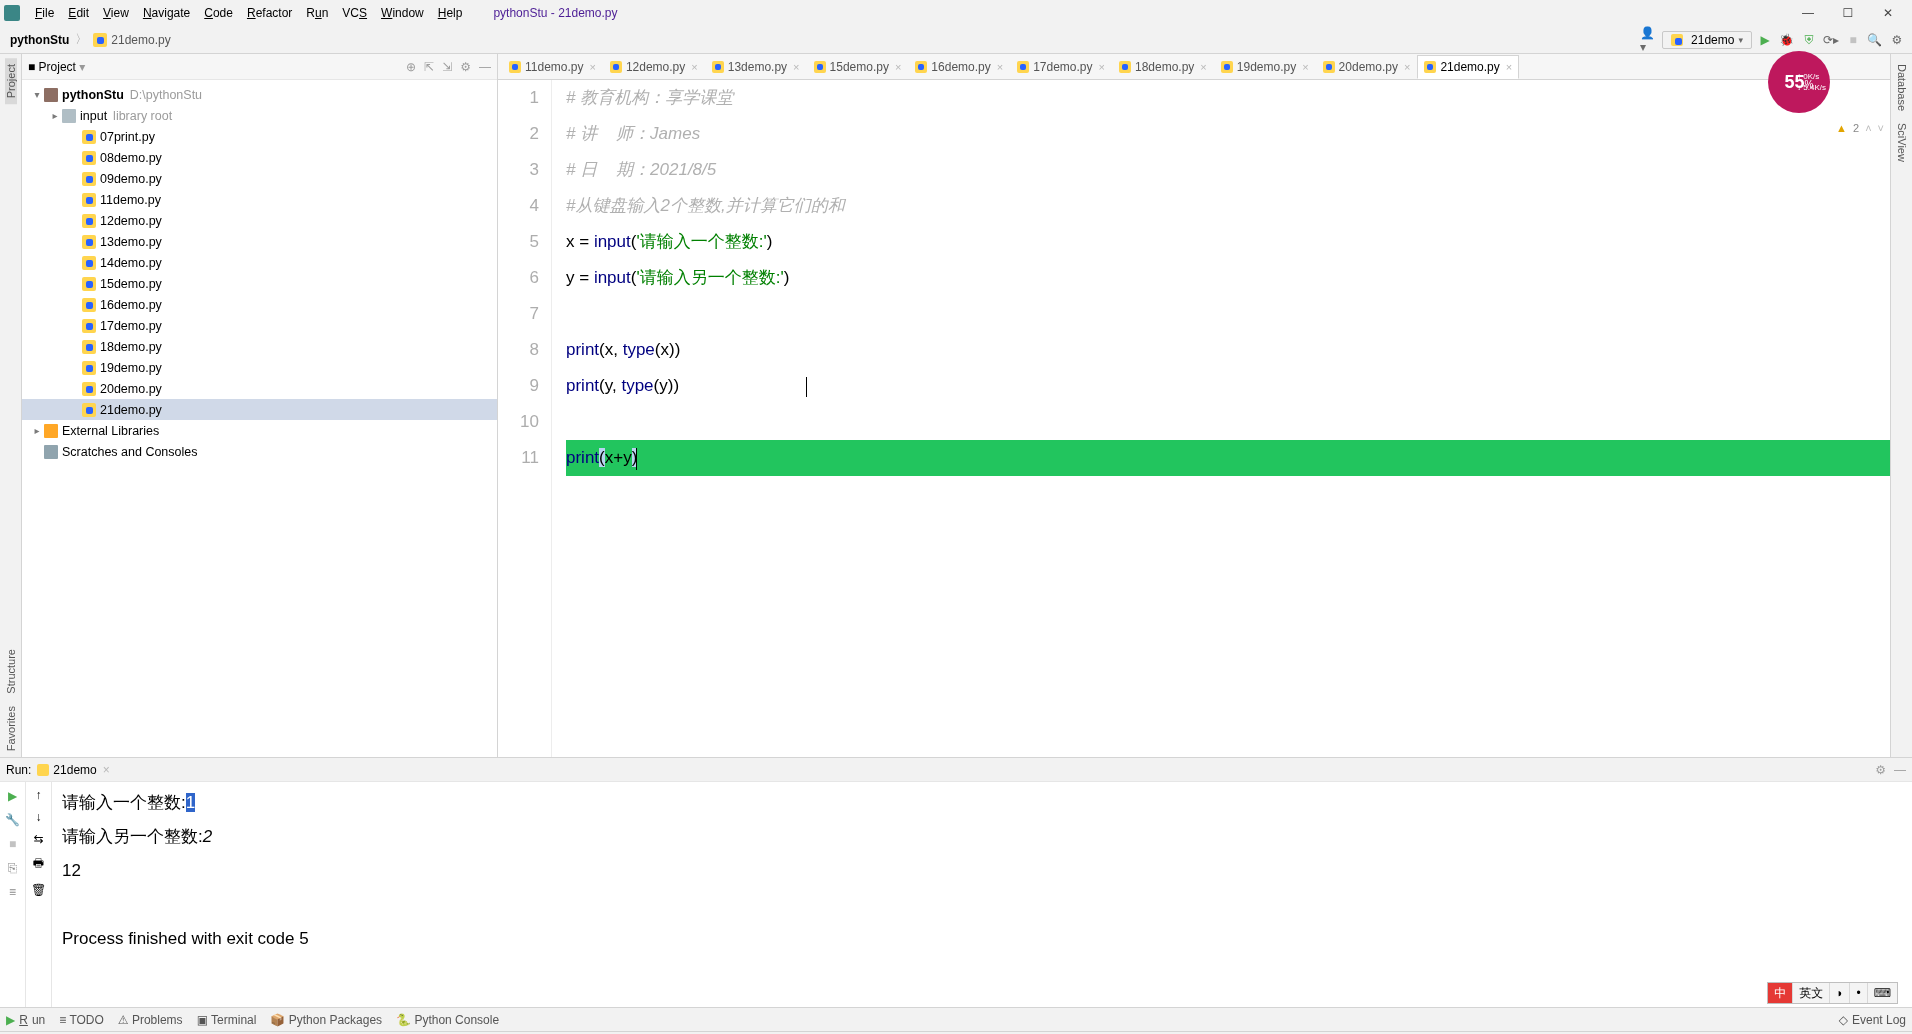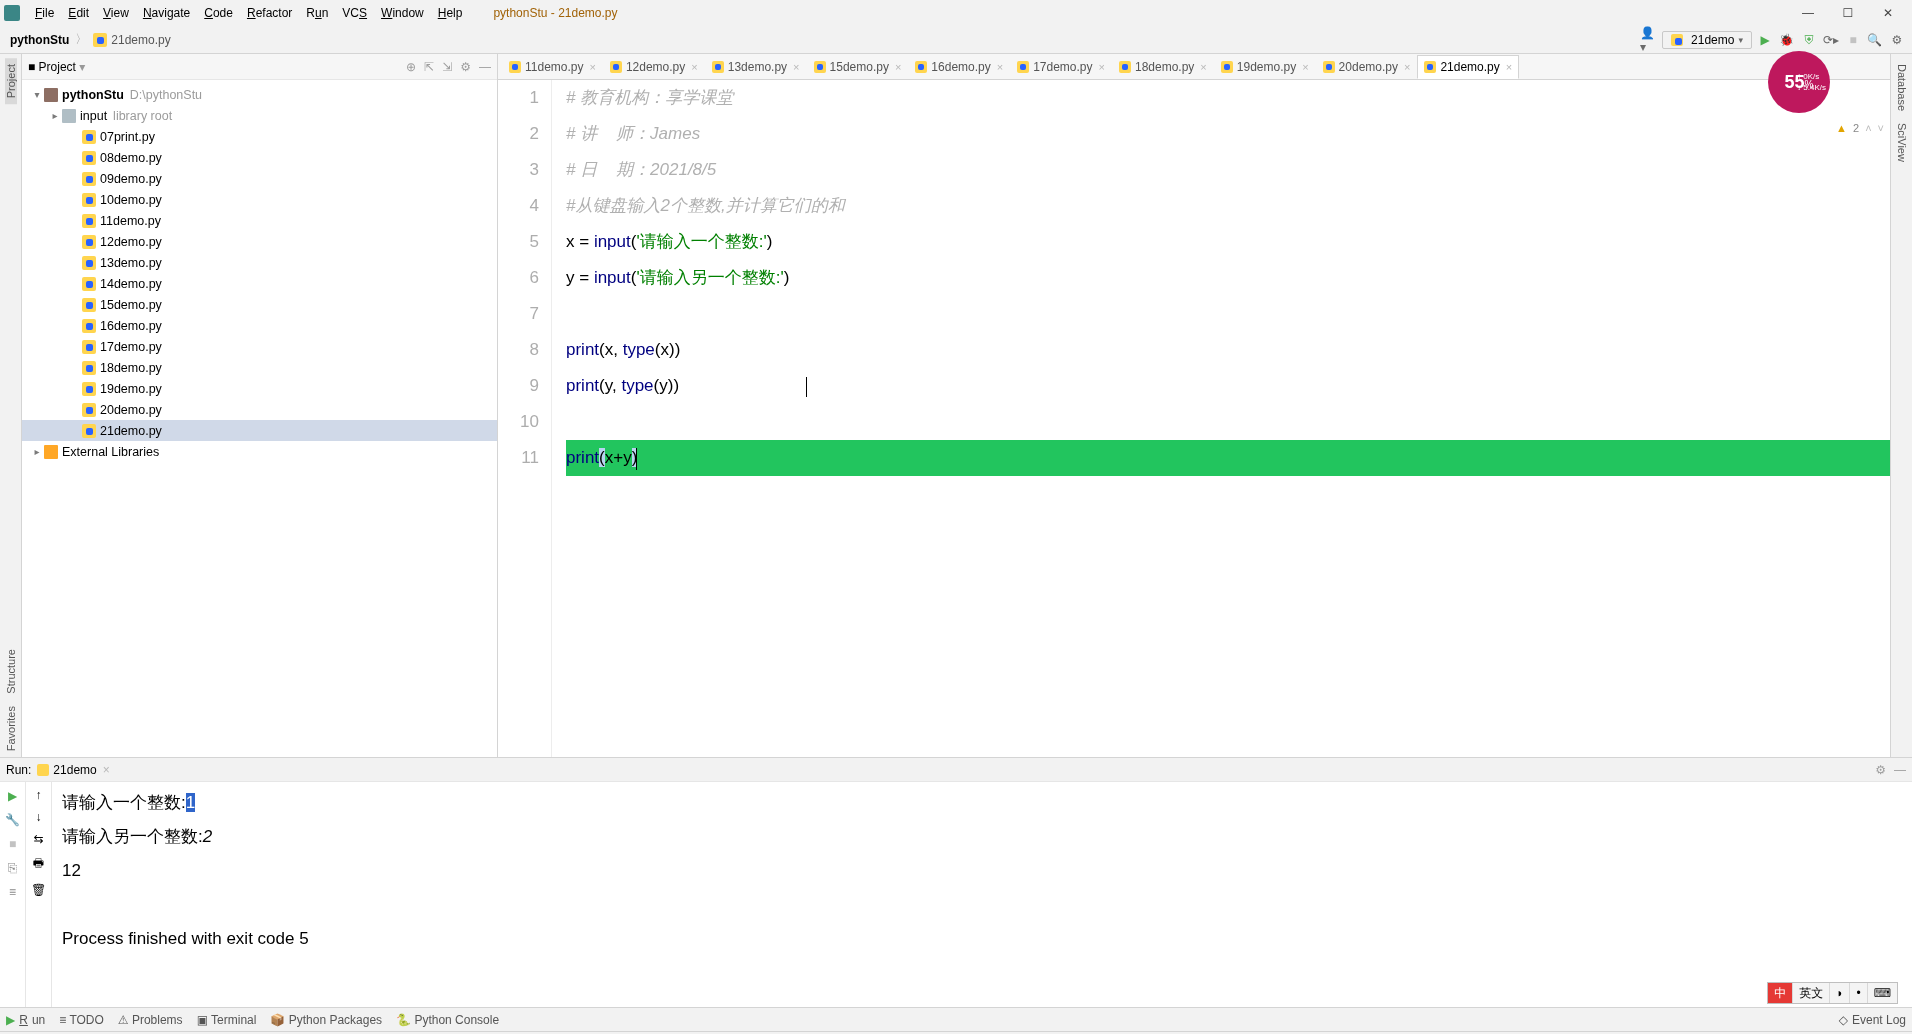--- a/index.html
+++ b/index.html
@@ -3,21 +3,21 @@
 <meta charset="utf-8">
 <style>
 * { margin:0; padding:0; box-sizing:border-box; font-family:"Segoe UI","Microsoft YaHei",Arial,sans-serif; }
 body { width:1912px; height:1034px; background:#f2f2f2; overflow:hidden; font-size:12px; color:#000; }
 
 
 .menubar { height:26px; background:#f2f2f2; display:flex; align-items:center; padding:0 4px; }
 .menubar .logo { width:16px; height:16px; background:#3b8686; margin-right:8px; border-radius:2px; }
 .menubar .menu-item { padding:0 7px; line-height:26px; cursor:default; }
 .menubar .menu-item u { text-decoration:underline; }
-.menubar .title-path { margin-left:24px; color:#a16207; }
+.menubar .title-path { margin-left:24px; color:#4c1d95; }
 .menubar .win-ctrls { margin-left:auto; display:flex; }
 .menubar .win-ctrls span { width:40px; text-align:center; font-size:12px; color:#444; line-height:26px; }
 
 
 .navbar { height:28px; background:#f2f2f2; display:flex; align-items:center; padding:0 6px; border-bottom:1px solid #d4d4d4; }
 .navbar .crumb { font-weight:bold; padding:0 4px; }
 .navbar .crumb.file { font-weight:normal; color:#565656; display:flex; align-items:center; }
 .navbar .sep { color:#999; margin:0 2px; }
 .navbar .py-icon { display:inline-block; width:14px; height:14px; background:#ffd54f; border-radius:2px; margin-right:4px; position:relative; }
 .navbar .py-icon::after { content:""; position:absolute; width:7px; height:7px; background:#2962ff; border-radius:2px; left:4px; top:4px; }
@@ -204,25 +204,20 @@
             <span>08demo.py</span>
           </div>
           <div class="tree-row ind2">
             <span class="exp">&nbsp;</span>
             <span class="file-icon"></span>
             <span>09demo.py</span>
           </div>
           <div class="tree-row ind2">
             <span class="exp">&nbsp;</span>
             <span class="file-icon"></span>
-            <span>10demo.py</span>
-          </div>
-          <div class="tree-row ind2">
-            <span class="exp">&nbsp;</span>
-            <span class="file-icon"></span>
             <span>11demo.py</span>
           </div>
           <div class="tree-row ind2">
             <span class="exp">&nbsp;</span>
             <span class="file-icon"></span>
             <span>12demo.py</span>
           </div>
           <div class="tree-row ind2">
             <span class="exp">&nbsp;</span>
             <span class="file-icon"></span>
@@ -266,20 +261,25 @@
           <div class="tree-row ind2 sel">
             <span class="exp">&nbsp;</span>
             <span class="file-icon"></span>
             <span>21demo.py</span>
           </div>
         </div>
       <div class="tree-row">
         <span class="exp">▸</span>
         <span class="folder-icon lib"></span>
         <span>External Libraries</span>
+      </div>
+      <div class="tree-row">
+        <span class="exp">&nbsp;</span>
+        <span class="folder-icon" style="background:#90a4ae"></span>
+        <span>Scratches and Consoles</span>
       </div>
     </div>
   </div>
 
   <div class="editor">
     <div class="ed-tabs" id="ed-tabs">
         <div class="ed-tab">
           <span class="py-icon"></span>
           <span>11demo.py</span>
           <span class="close">×</span>

